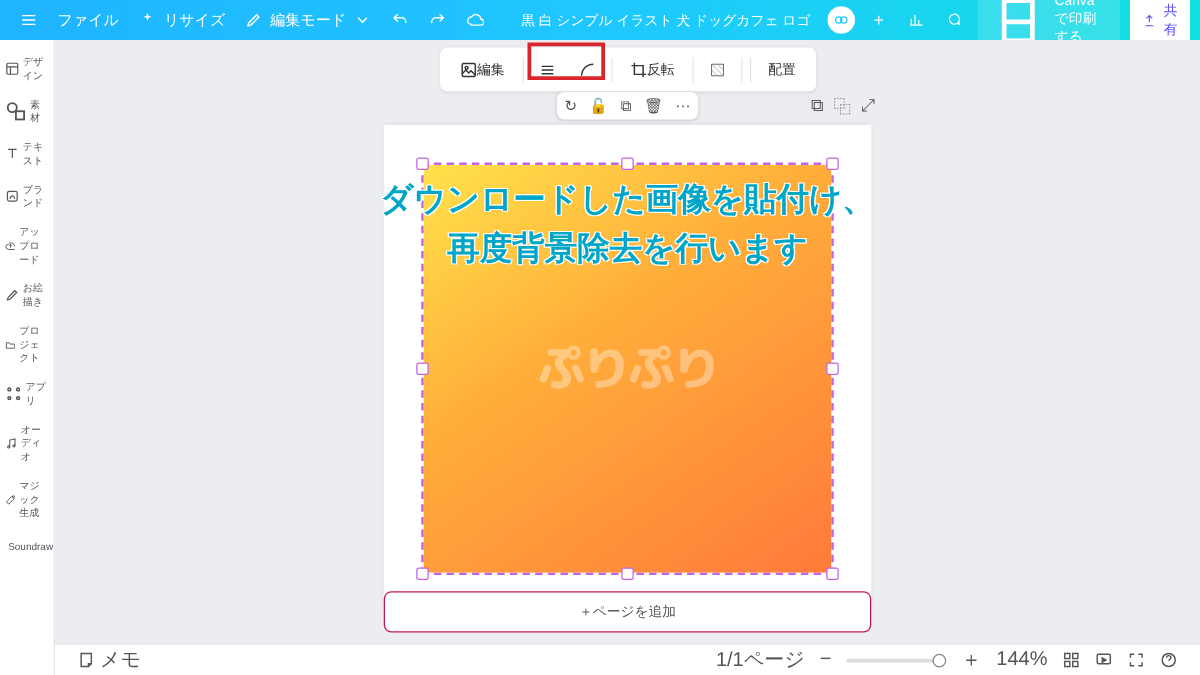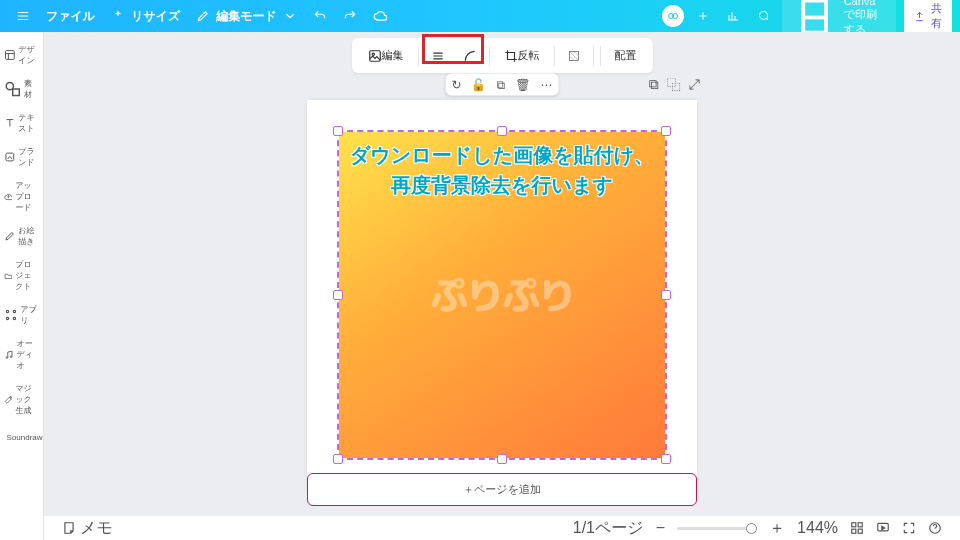--- a/index.html
+++ b/index.html
@@ -4,21 +4,21 @@
 <style>
   * { margin: 0; padding: 0; box-sizing: border-box; }
   body { font-family: "Hiragino Sans", "Meiryo", sans-serif; font-size: 12px; color: #333; overflow: hidden; width: 960px; height: 540px; background: #ebedf0; }
 
   
   .topbar {
     height: 32px;
     background: linear-gradient(90deg, #1fb4ff 0%, #1fc7ff 50%, #13e0e0 100%);
     display: flex; align-items: center; color: #fff; padding: 0 8px;
   }
-  .topbar .seg { display: flex; align-items: center; gap: 6px; padding: 0 8px; font-size: 12px; cursor: default; font-weight: bold; }
+  .topbar .seg { display: flex; align-items: center; gap: 6px; padding: 0 8px; font-size: 12px; cursor: default; }
   .topbar .seg svg { width: 14px; height: 14px; display: block; }
   .topbar .grow { flex: 1; }
   .title-pill { display: flex; align-items: center; gap: 8px; color: #fff; font-size: 11px; }
   .title-pill .right-actions { display: flex; align-items: center; gap: 8px; margin-left: 6px; }
   .mini-ico { width: 22px; height: 22px; border-radius: 50%; border: 1px solid rgba(255,255,255,.6); display: flex; align-items: center; justify-content: center; }
   .mini-ico svg { width: 12px; height: 12px; }
   .top-btn { background: rgba(255,255,255,.15); color:#fff; border-radius: 4px; padding:4px 10px; display:flex; align-items:center; gap:6px; font-size:11px; }
   .top-btn.solid { background:#fff; color:#5a4bff; }
 
   
@@ -58,21 +58,21 @@
   .h-n  { top:-6px; left:50%; transform:translateX(-50%);}
   .h-s  { bottom:-6px; left:50%; transform:translateX(-50%);}
   .h-e  { right:-6px; top:50%; transform:translateY(-50%);}
   .h-w  { left:-6px; top:50%; transform:translateY(-50%);}
   .h-ne { top:-6px; right:-6px;}
   .h-nw { top:-6px; left:-6px;}
   .h-se { bottom:-6px; right:-6px;}
   .h-sw { bottom:-6px; left:-6px;}
 
   
-  .annot-text { position: absolute; top: 108px; left: 50%; transform: translateX(-50%); text-align:center; font-size: 20px; font-weight: 700; color: #00a6c7; text-shadow: 1px 1px 0 #fff,-1px 1px 0 #fff,1px -1px 0 #fff,-1px -1px 0 #fff; line-height:1.5; pointer-events:none; z-index:9; }
+  .annot-text { position: absolute; top: 108px; left: 50%; transform: translateX(-50%); text-align:center; font-size: 26px; font-weight: 700; color: #00a6c7; text-shadow: 1px 1px 0 #fff,-1px 1px 0 #fff,1px -1px 0 #fff,-1px -1px 0 #fff; line-height:1.5; pointer-events:none; z-index:9; }
 
   
   .addpagebar { position:absolute; bottom:10px; left:0; right:0; display:flex; justify-content:center; }
   .addpagebar button { width: 390px; border:1px solid #be185d; background:#fff; border-radius:6px; padding:8px 0; font-size:11px; color:#555; cursor:pointer; }
 
   
   .footer { position:absolute; bottom:0; left:44px; right:0; height:24px; background:#fff; display:flex; align-items:center; padding:0 12px; font-size:16px; color:#555; }
   .footer .fgap { flex:1; }
   .footer .fitm { display:flex; align-items:center; gap:4px; padding: 0 6px; }
   .footer .fitm svg { width:14px; height:14px; }
@@ -116,20 +116,21 @@
   </div>
   <div class="seg">
     <svg viewBox="0 0 24 24" fill="none" stroke="white" stroke-width="2">
         <path d="M7 18a5 5 0 010-10 7 7 0 0113 3 4 4 0 010 8H7z"></path>
       </svg>
   </div>
 
   <div class="grow"></div>
 
   <div class="title-pill">
+    <span>黒 白 シンプル イラスト 犬 ドッグカフェ ロゴ</span>
     <div class="right-actions">
       <div class="mini-ico" style="background:#fff;">
         <svg viewBox="0 0 24 24" stroke="#1fc7ff" fill="none" stroke-width="2">
             <circle cx="8" cy="12" r="5"></circle>
             <circle cx="16" cy="12" r="5"></circle>
           </svg>
       </div>
       <div class="mini-ico" style="border:none;">
         <svg viewBox="0 0 24 24" stroke="white" fill="none" stroke-width="2">
             <path d="M12 5v14M5 12h14"></path>

